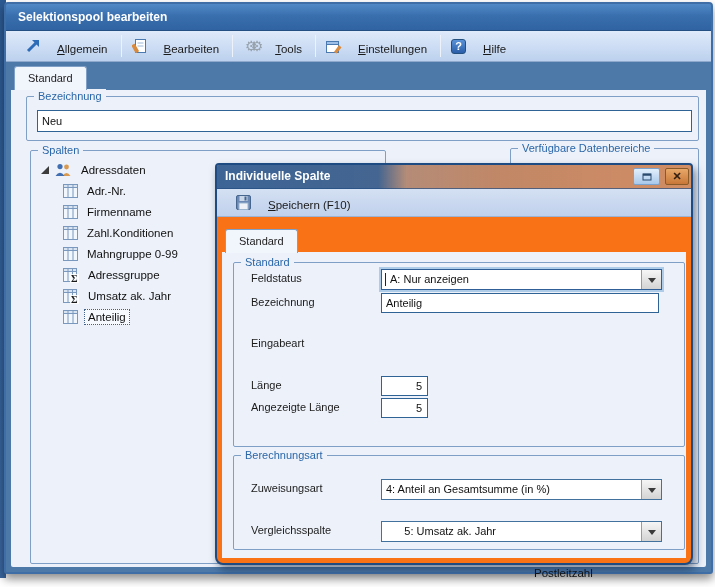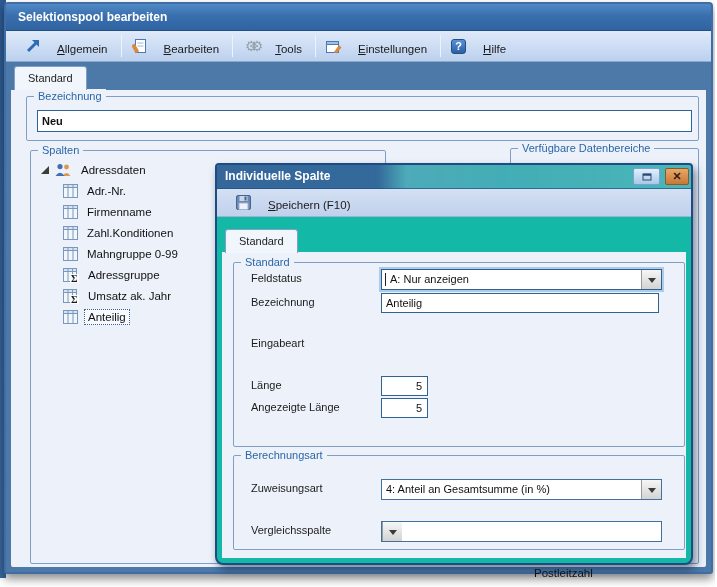--- a/index.html
+++ b/index.html
@@ -47,21 +47,21 @@
   
   .tree-row { position:absolute; height:20px; display:flex; align-items:center; font-size:11.5px; color:#111; }
   .tlabel { margin-left:6px; padding:1px 3px; white-space:nowrap; }
   .tlabel.selected { border:1px dotted #40618c; background:#f6faff; }
   .expander { display:flex; width:9px; height:9px; margin-right:5px; }
   .ticon { display:flex; align-items:center; }
   .focus-rect { position:absolute; border:1px dotted #40618c; }
 
   
   .dialog { position:absolute; left:215px; top:163px; width:478px; height:402px;
-    background:#14b8a6; border:2px solid #1e4c82; border-radius:4px 4px 8px 8px;
+    background:#f97316; border:2px solid #1e4c82; border-radius:4px 4px 8px 8px;
     box-shadow:3px 5px 9px rgba(10,30,60,.5); z-index:10; overflow:hidden;padding-left:24px; }
   .dlg-titlebar { position:absolute; left:0; right:0; top:0; height:24px;
     background:linear-gradient(90deg, rgba(54,100,154,0.97) 0%, rgba(54,100,154,0.93) 34%,
       rgba(125,160,200,0.55) 40%, rgba(125,160,200,0.45) 60%, rgba(150,180,215,0.4) 100%);
     border-bottom:1px solid rgba(36,79,131,.7);
     color:#fff; font-weight:bold; font-size:12px; line-height:23px; padding-left:8px; }
   .win-btn { position:absolute; top:3px; height:17px; border-radius:2px; display:flex;
     align-items:center; justify-content:center; cursor:default; }
   .btn-restore { left:416px; width:27px; background:linear-gradient(180deg,#e2effc,#a9c8ea);
     border:1px solid #7aa2cc; }
@@ -143,21 +143,21 @@
         <span class="mi-label"><span class="u">H</span><span>ilfe</span></span>
       </div>
     </div>
 
     <div class="tab main-tab">Standard</div>
 
     <div class="page">
 
       <div class="groupbox" style="left:15px; top:6px; width:673px; height:45px;">
         <span class="gb-label">Bezeichnung</span>
-        <input class="text-input" style="left: 10px; top: 13px; width: 655px; height: 22px; font-weight: bold;" value="Neu">
+        <input class="text-input" style="left: 10px; top: 13px; width: 655px; height: 22px;" value="Neu">
       </div>
 
       <div class="groupbox" style="left:19px; top:60px; width:356px; height:414px;">
         <span class="gb-label">Spalten</span>
 
         <div class="tree-row" style="top:9px; left:10px;">
           <span class="expander">
             <svg width="9" height="9">
                 <polygon points="8,0 8,8 0,8" fill="#3c3c3c"></polygon>
               </svg>
@@ -355,20 +355,21 @@
             <span class="cval">4: Anteil an Gesamtsumme (in %)</span>
             <span class="cbtn">
                 <i></i>
               </span>
           </div>
         </div>
 
         <div class="frow" style="top:65px;">
           <span class="flabel">Vergleichsspalte</span>
           <div class="combo" style="left:147px; width:281px;">
+            <span class="cval">      5: Umsatz ak. Jahr</span>
             <span class="cbtn">
                 <i></i>
               </span>
           </div>
         </div>
       </div>
 
     </div>
   </div>
 </div>

